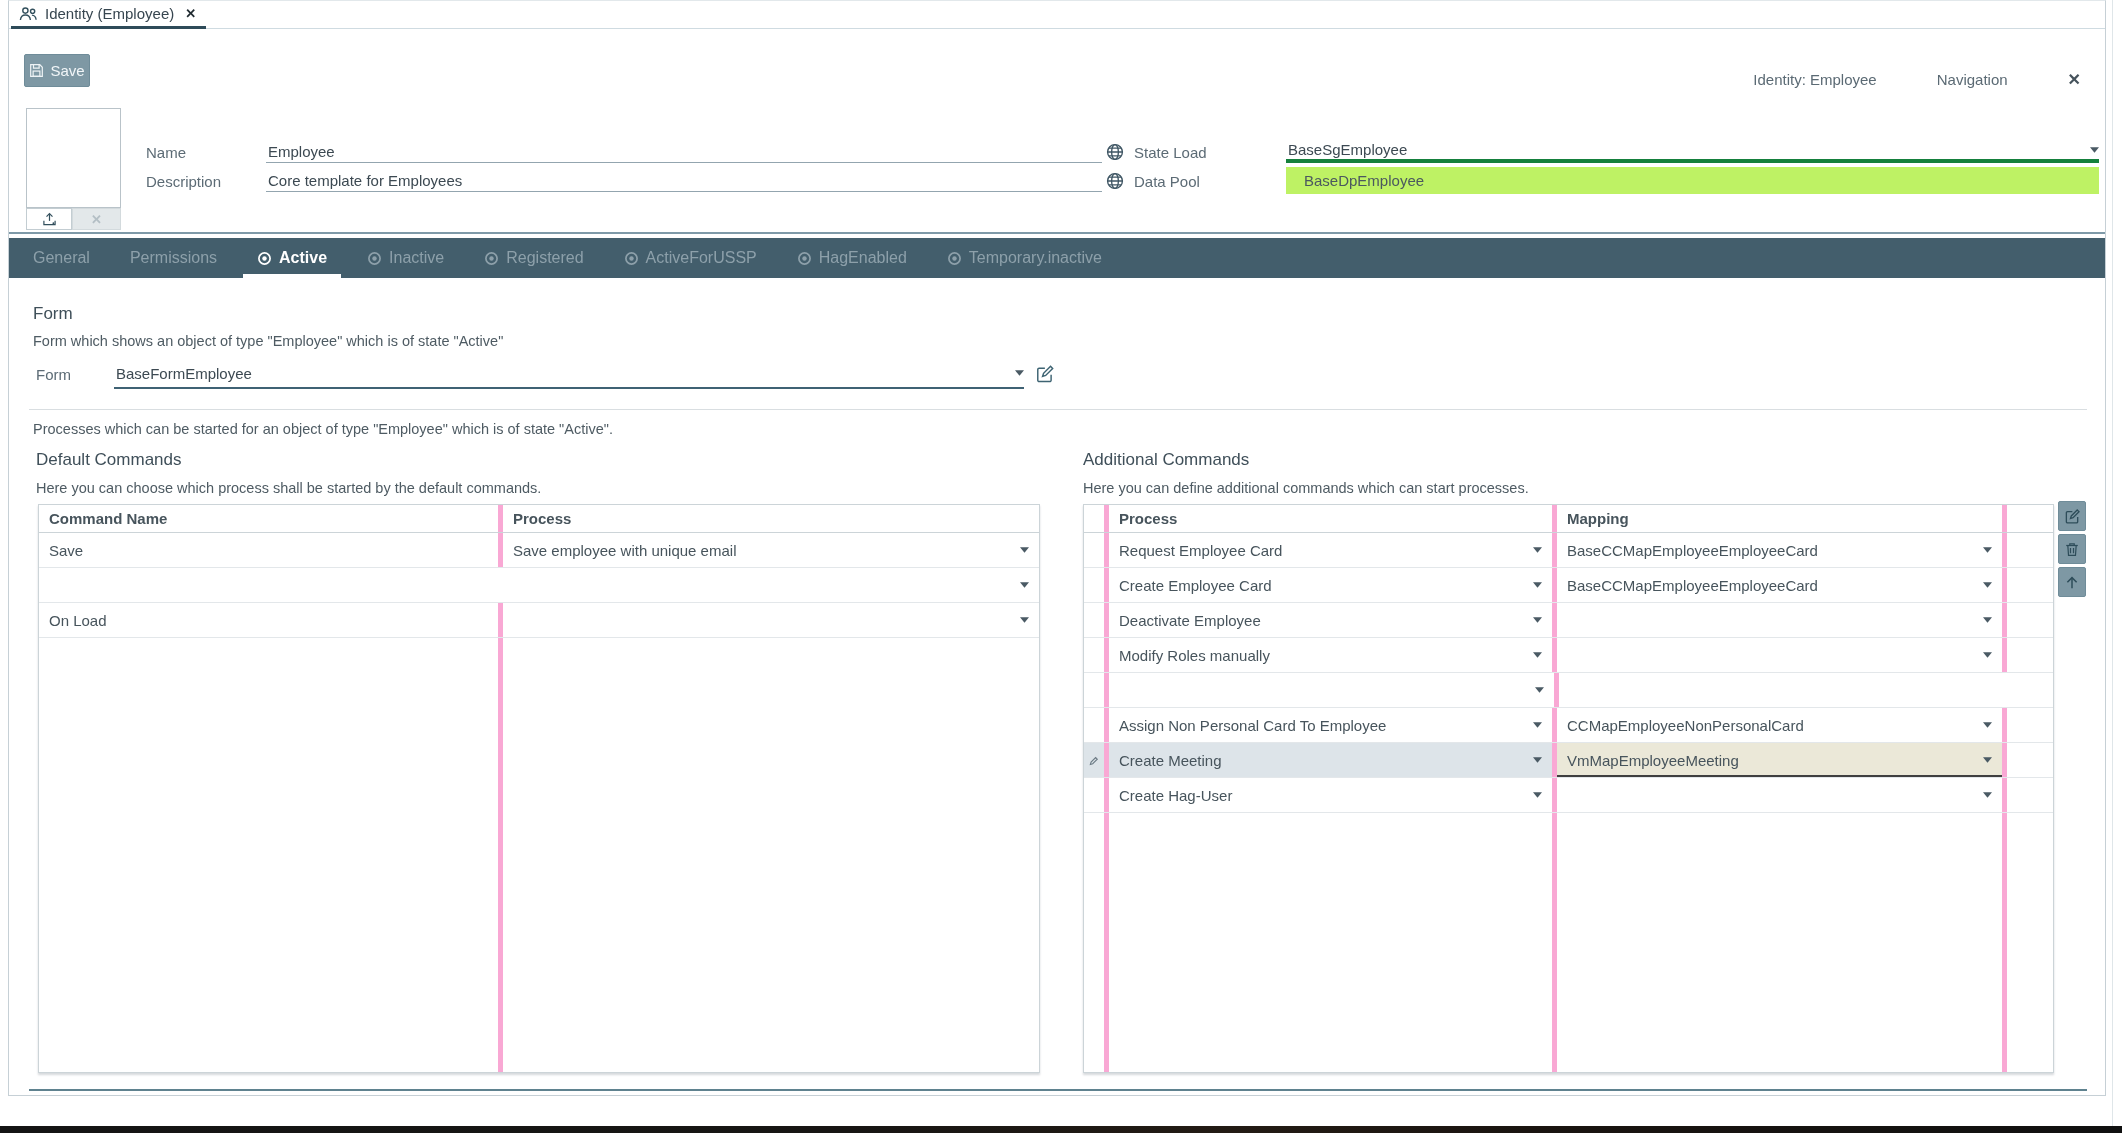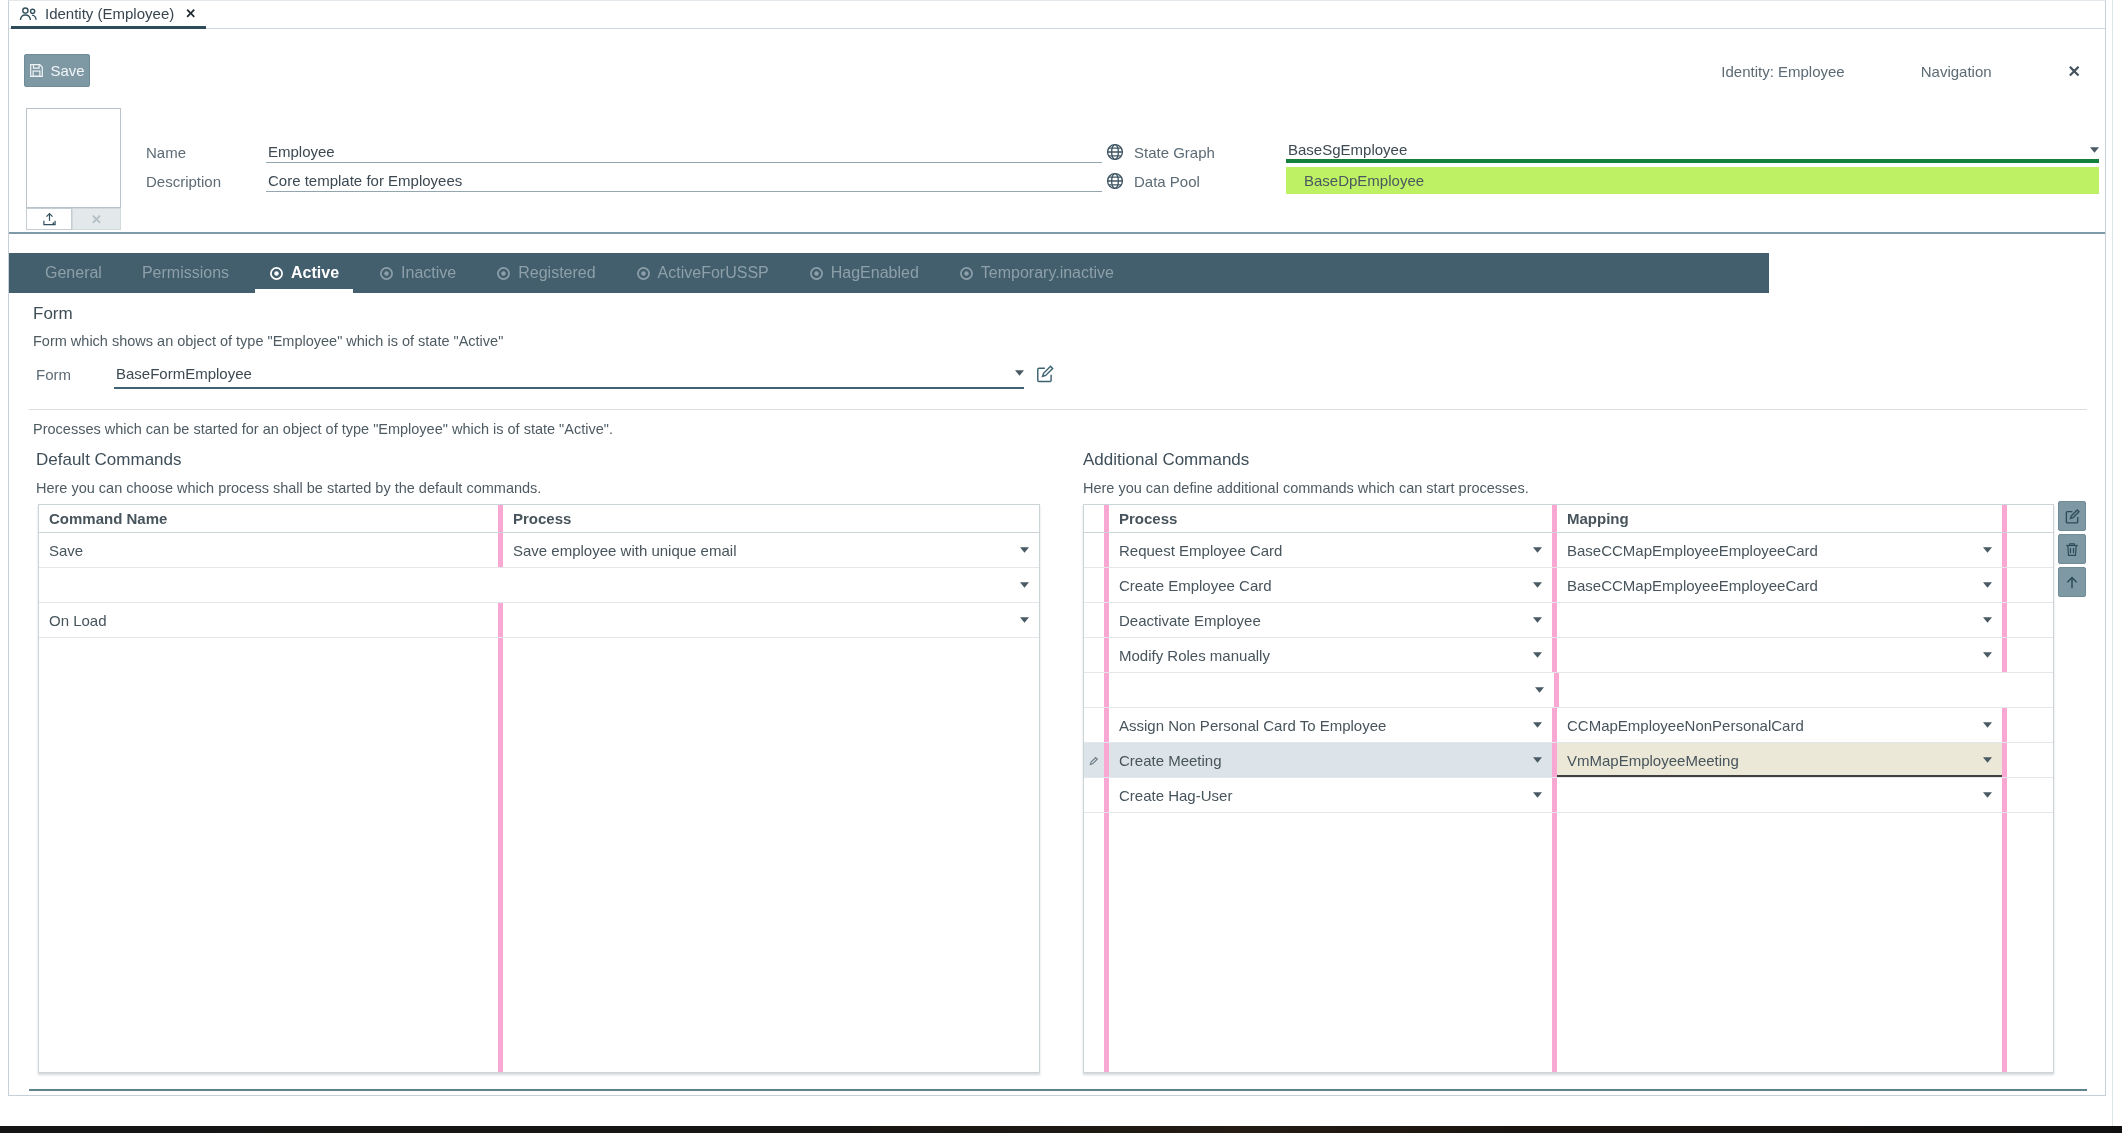--- a/index.html
+++ b/index.html
@@ -32,22 +32,22 @@
   .icon-people { color:#33505d; }
 
   
   .save-btn {
     position:absolute; left:15px; top:53px; width:66px; height:33px;
     background:#7e98a4; border:1px solid #6f8c99; border-radius:2px;
     color:#f2f6f8; font-size:15px; font-family:inherit;
     display:flex; align-items:center; justify-content:center; gap:6px; cursor:pointer;
   }
   .toolbar-right {
-    position:absolute; top:60px; right:24px; height:20px;
-    display:flex; align-items:center; gap:76px;
+    position:absolute; top:68px; right:24px; height:20px;
+    display:flex; align-items:center; gap:60px;
   }
   .toolbar-link { color:#5b6a74; font-size:15px; cursor:pointer; }
   .window-close { color:#46535c; font-size:16px; font-weight:bold; cursor:pointer; }
 
   
   .photo-box {
     position:absolute; left:17px; top:107px; width:95px; height:100px;
     border:1px solid #b9c3c9; background:#fff;
   }
   .photo-btn {
@@ -72,22 +72,22 @@
   .select-value { color:#3c4952; font-size:15px; flex:1; padding-left:2px; }
   .caret { color:#4a5a64; }
   .readonly-box {
     position:absolute; background:#bef264; display:flex; align-items:center;
     color:#4b585f; font-size:15px; padding-left:18px;
   }
   .header-divider { position:absolute; left:0; top:231px; width:2096px; height:2px; background:#7f9aa8; }
 
   
   .tabstrip {
-    position:absolute; left:0; top:252px; width:1760px; height:40px;
-    background:#435e6c; display:flex; align-items:stretch; padding-left:16px;
+    position:absolute; left:0; top:237px; width:2096px; height:40px;
+    background:#435e6c; display:flex; align-items:stretch; padding-left:4px;
   }
   .tab {
     position:relative; display:flex; align-items:center; gap:7px;
     padding:0 20px; color:#8da0aa; font-size:16px; cursor:pointer; white-space:nowrap;
   }
   .tab .state-icon { color:#8da0aa; }
   .tab.active { color:#ffffff; font-weight:bold; }
   .tab.active .state-icon { color:#ffffff; }
   .tab.active::after {
     content:""; position:absolute; left:6px; right:6px; bottom:0; height:4px; background:#fff;
@@ -213,21 +213,21 @@
   <span class="fld-label" style="left:137px; top:172px;">Description</span>
   <input class="line-input" style="left: 257px; top: 168px; width: 836px;" value="Core template for Employees">
   <span class="globe-btn" style="left:1097px; top:171px;">
     <svg width="18" height="18" viewBox="0 0 16 16" fill="none" stroke="currentColor" stroke-width="1.2">
       <circle cx="8" cy="8" r="6.6"></circle>
       <ellipse cx="8" cy="8" rx="3" ry="6.6"></ellipse>
       <path d="M1.5 8h13M2.3 4.5h11.4M2.3 11.5h11.4"></path>
     </svg>
   </span>
 
-  <span class="fld-label" style="left:1125px; top:143px;">State Graph</span>
+  <span class="fld-label" style="left:1125px; top:143px;">State Load</span>
   <div class="line-field" style="left:1277px; top:139px; width:813px;">
     <span class="select-value">BaseSgEmployee</span>
     <span class="caret">
       <svg width="9" height="6" viewBox="0 0 10 6">
           <polygon points="0,0 10,0 5,6" fill="currentColor"></polygon>
         </svg>
     </span>
   </div>
 
   <span class="fld-label" style="left:1125px; top:172px;">Data Pool</span>

